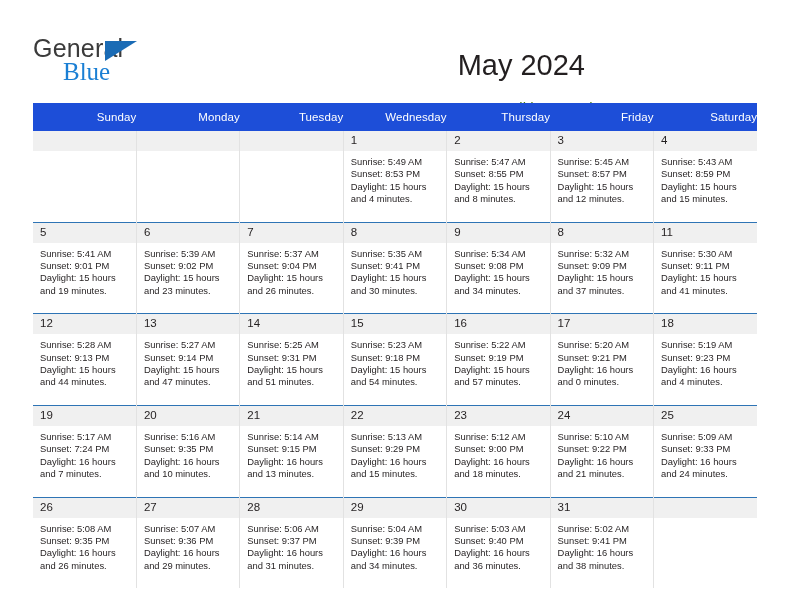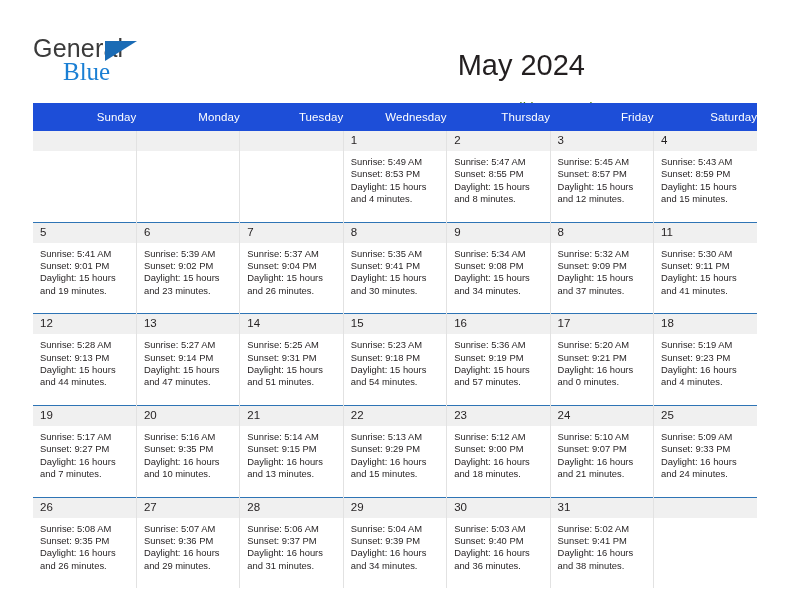--- a/index.html
+++ b/index.html
@@ -313,21 +313,21 @@
             <div class="cellinfo">
               <div>Sunrise: 5:23 AM</div>
               <div>Sunset: 9:18 PM</div>
               <div>Daylight: 15 hours</div>
               <div>and 54 minutes.</div>
             </div>
           </td>
           <td>
             <span class="daynum">16</span>
             <div class="cellinfo">
-              <div>Sunrise: 5:36 AM</div>
+              <div>Sunrise: 5:22 AM</div>
               <div>Sunset: 9:19 PM</div>
               <div>Daylight: 15 hours</div>
               <div>and 57 minutes.</div>
             </div>
           </td>
           <td>
             <span class="daynum">17</span>
             <div class="cellinfo">
               <div>Sunrise: 5:20 AM</div>
               <div>Sunset: 9:21 PM</div>
@@ -343,21 +343,21 @@
               <div>Daylight: 16 hours</div>
               <div>and 4 minutes.</div>
             </div>
           </td>
         </tr>
         <tr class="week-row">
           <td>
             <span class="daynum">19</span>
             <div class="cellinfo">
               <div>Sunrise: 5:17 AM</div>
-              <div>Sunset: 9:27 PM</div>
+              <div>Sunset: 7:24 PM</div>
               <div>Daylight: 16 hours</div>
               <div>and 7 minutes.</div>
             </div>
           </td>
           <td>
             <span class="daynum">20</span>
             <div class="cellinfo">
               <div>Sunrise: 5:16 AM</div>
               <div>Sunset: 9:35 PM</div>
               <div>Daylight: 16 hours</div>
@@ -388,21 +388,21 @@
               <div>Sunrise: 5:12 AM</div>
               <div>Sunset: 9:00 PM</div>
               <div>Daylight: 16 hours</div>
               <div>and 18 minutes.</div>
             </div>
           </td>
           <td>
             <span class="daynum">24</span>
             <div class="cellinfo">
               <div>Sunrise: 5:10 AM</div>
-              <div>Sunset: 9:07 PM</div>
+              <div>Sunset: 9:22 PM</div>
               <div>Daylight: 16 hours</div>
               <div>and 21 minutes.</div>
             </div>
           </td>
           <td>
             <span class="daynum">25</span>
             <div class="cellinfo">
               <div>Sunrise: 5:09 AM</div>
               <div>Sunset: 9:33 PM</div>
               <div>Daylight: 16 hours</div>

